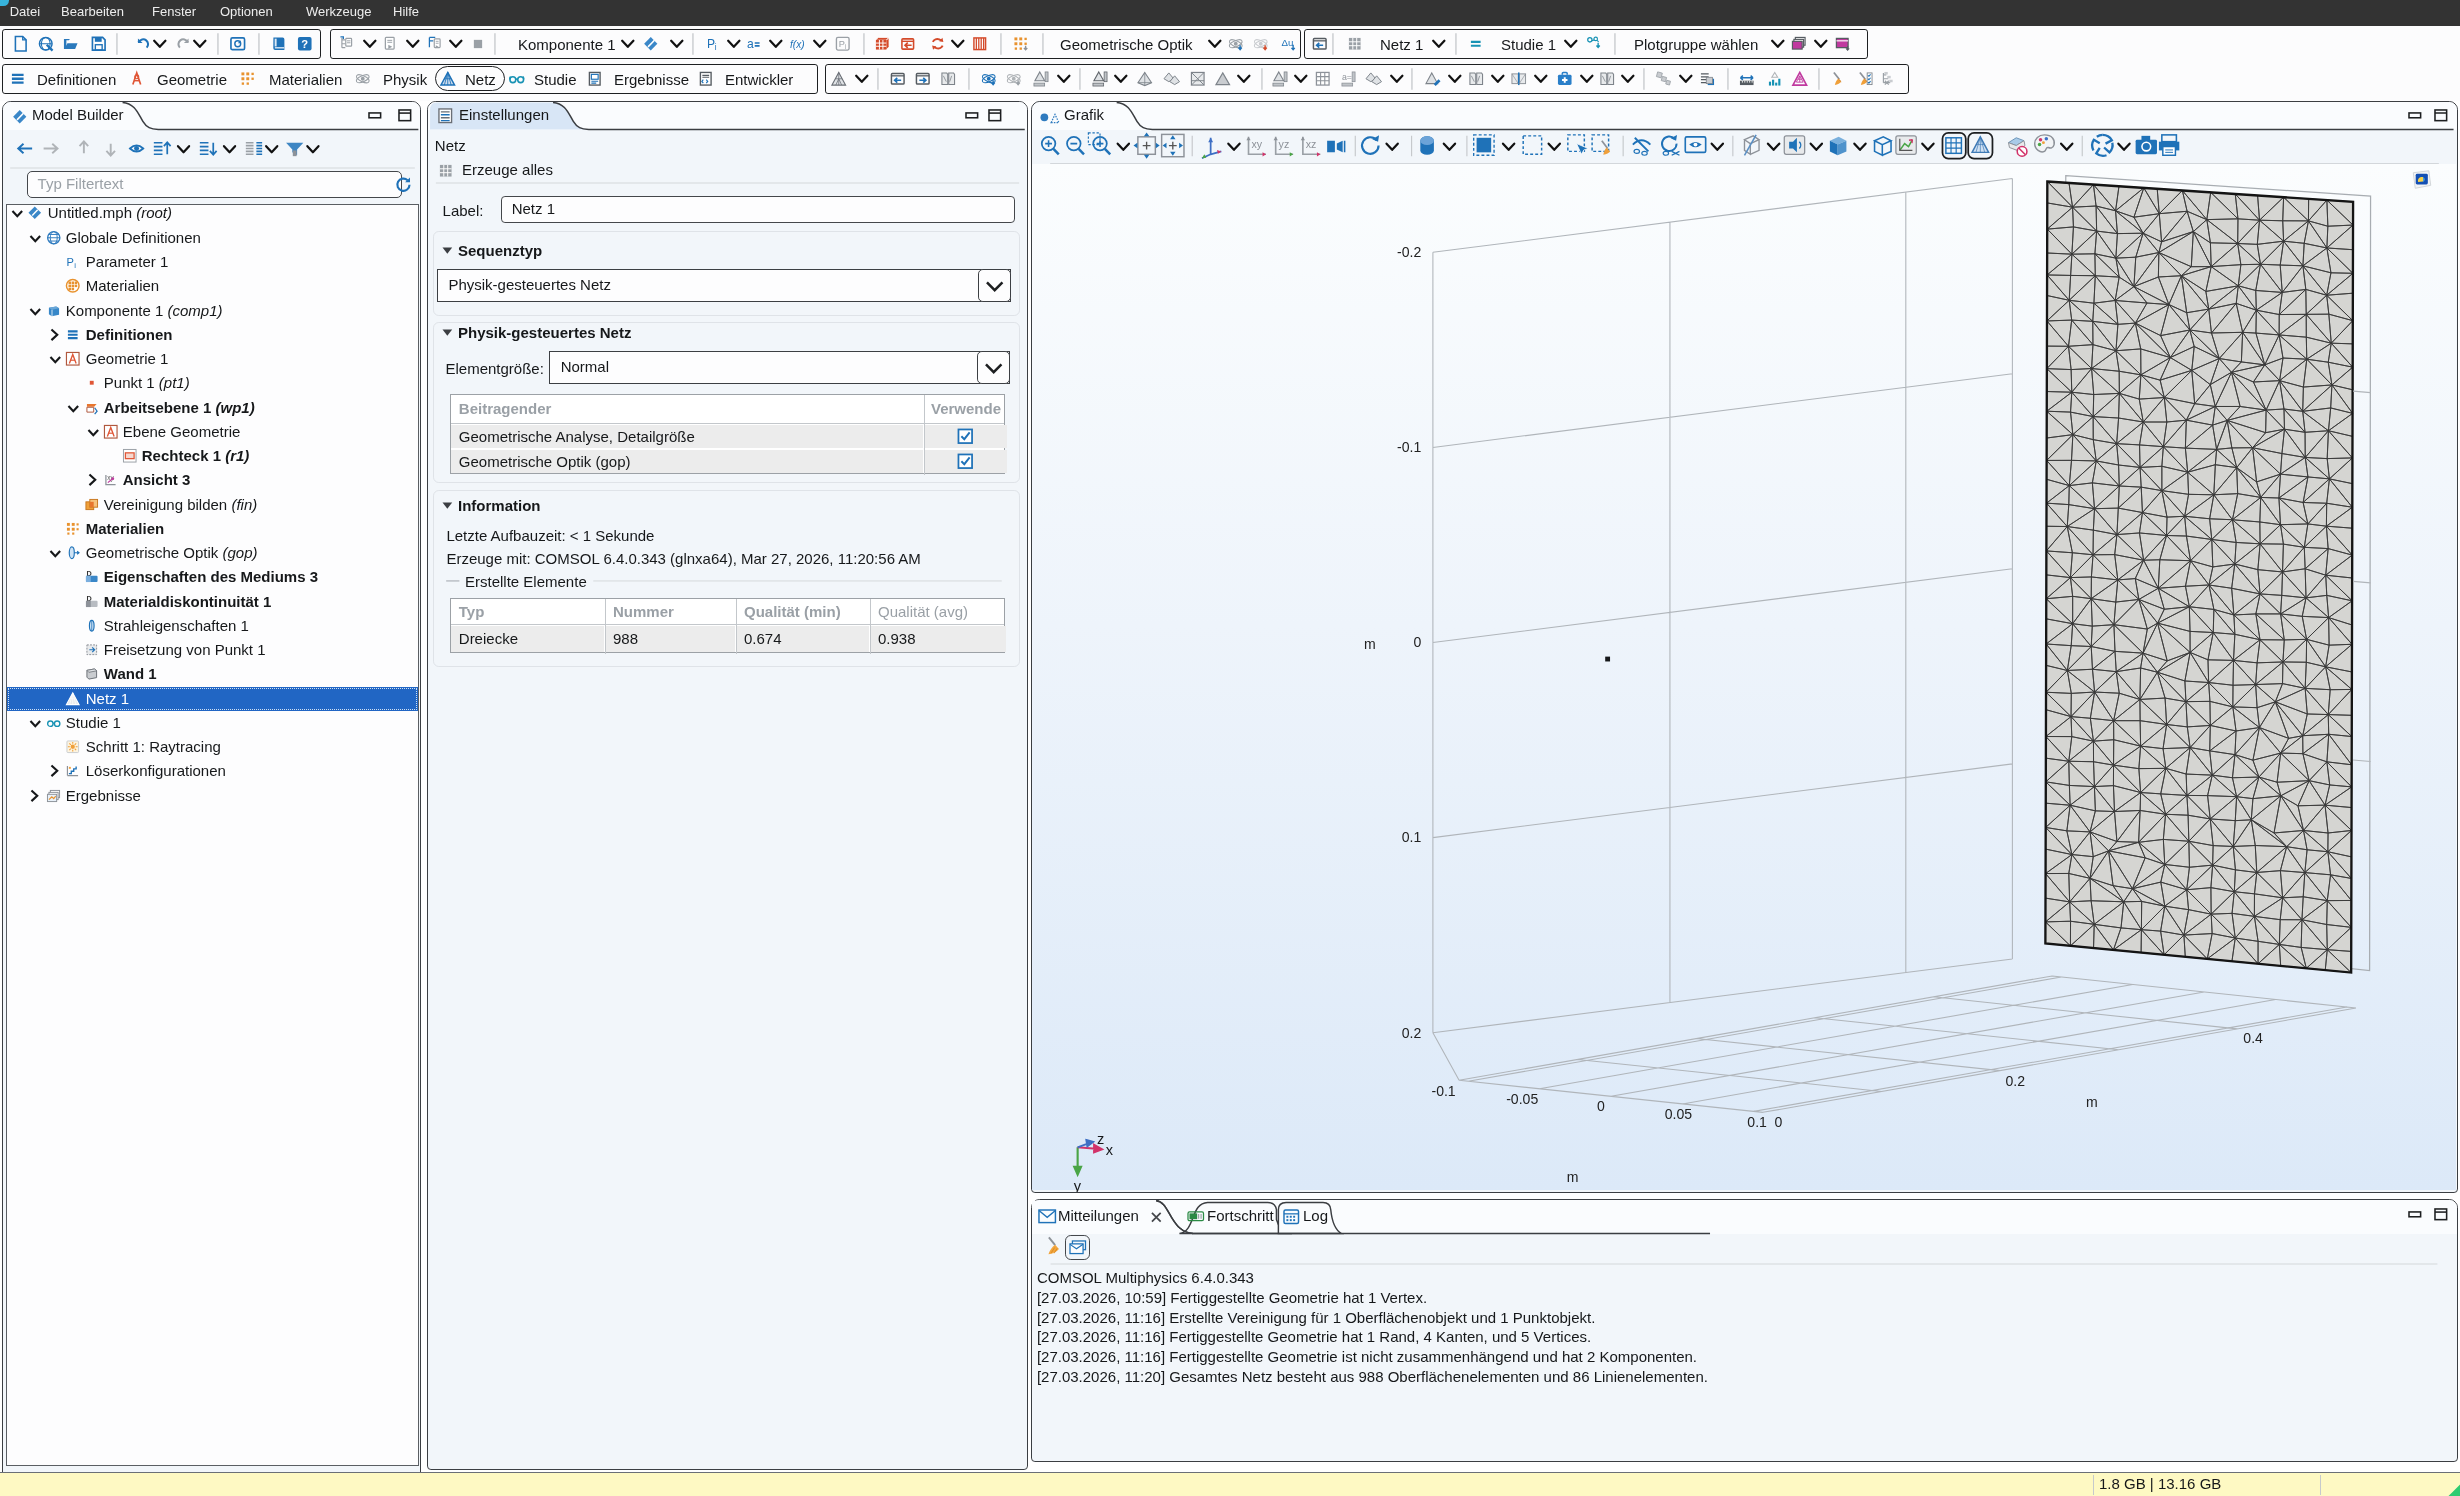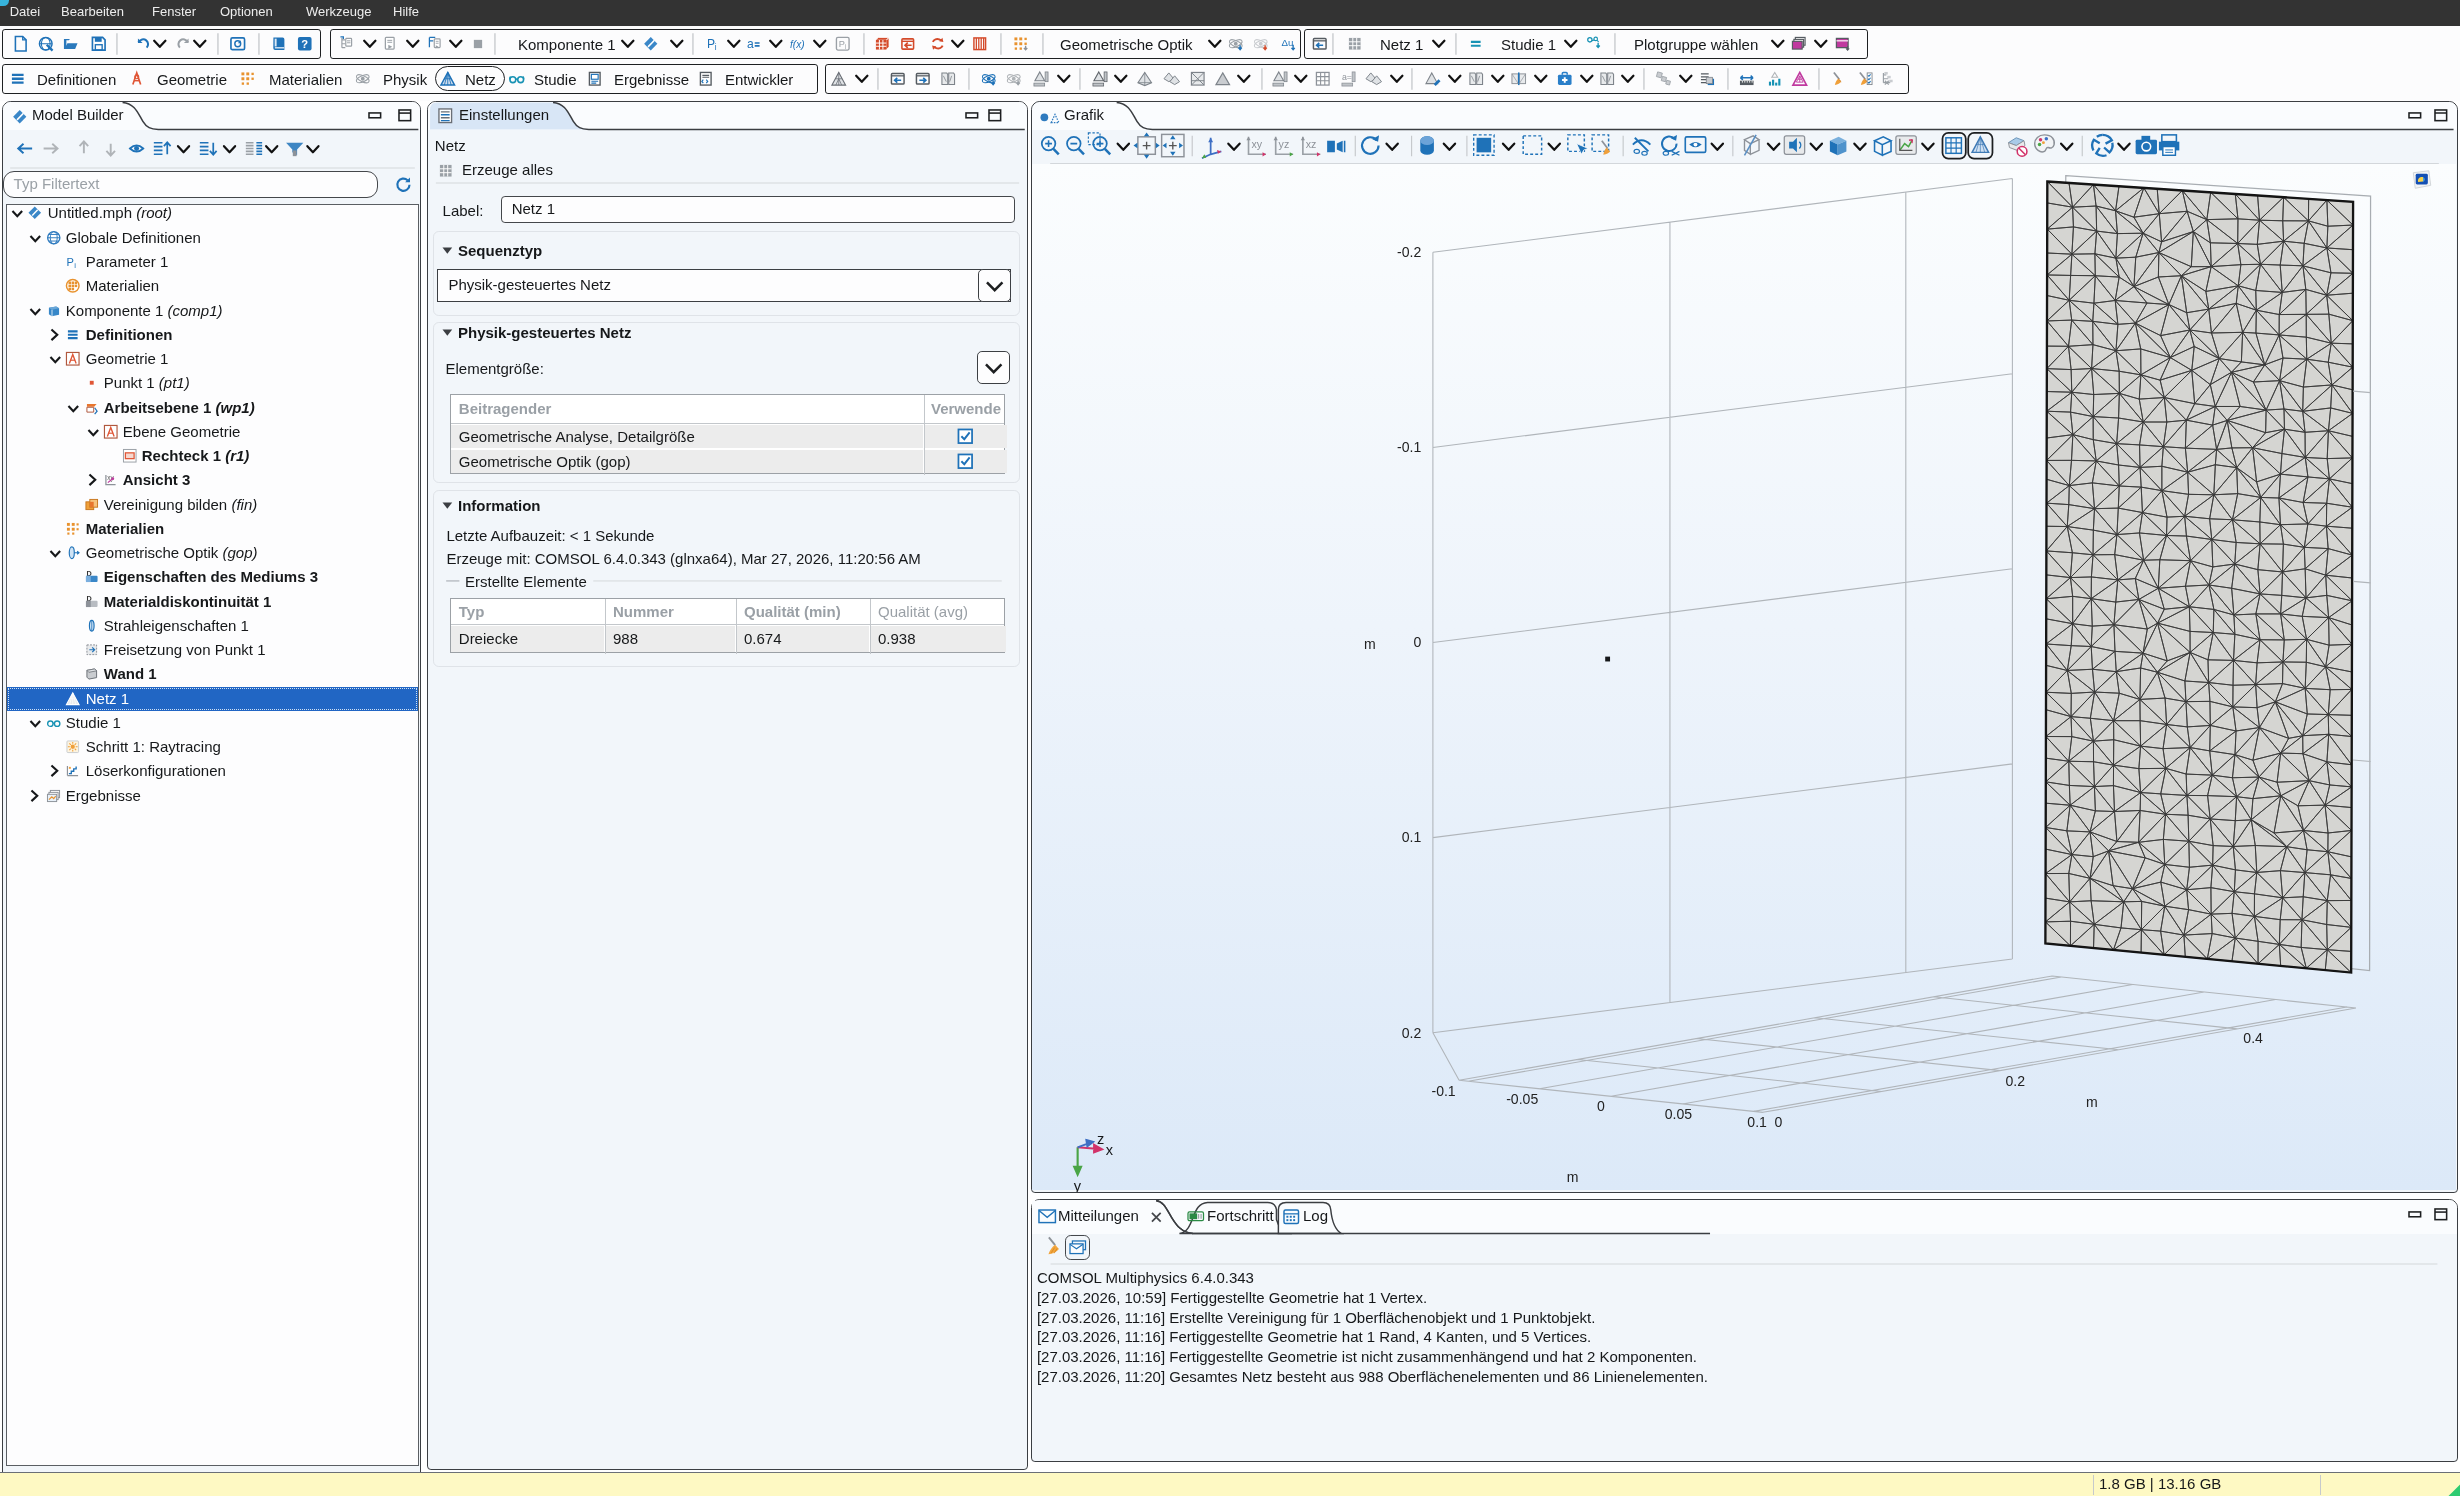--- a/index.html
+++ b/index.html
@@ -569,21 +569,21 @@
       <path d="M241 6 h8 M241 9 h8 M241 12 h8 M241 15 h8 M241 18 h8" stroke="#9aa0a6" stroke-width="1.6"></path>
       <path d="M252 6 h6 M252 9 h6 M252 12 h6 M252 15 h6 M252 18 h6" stroke="#1f72b8" stroke-width="1.6"></path>
       <path d="M 262.2 9.5625 L 268 15.9 L 273.8 9.5625" stroke="#111" stroke-width="2.3" fill="none" stroke-linecap="round" stroke-linejoin="round"></path>
       <path d="M283 6 H301 L294.5 13 V19 L289.5 16 V13 Z" fill="#1f72b8" opacity="0.85"></path>
       <rect x="290" y="14" width="4" height="6" fill="#8d9299"></rect>
       <path d="M 305.2 9.5625 L 311 15.9 L 316.8 9.5625" stroke="#111" stroke-width="2.3" fill="none" stroke-linecap="round" stroke-linejoin="round"></path>
     </svg>
     <svg style="left:1.9px;top:65px" width="415" height="1.9" viewBox="0 0 428 2">
       <line x1="0" y1="1" x2="428" y2="1" stroke="#d4d7da" stroke-width="1.2"></line>
     </svg>
-    <div class="inputbox" style="left:0;top:69px;width:375px;height:27px;border-radius:11px">
+    <div class="inputbox" style="left:24px;top:69px;width:375px;height:27px;border-radius:5px">
       <span style="position:absolute;left:9.7px;top:2.9px;color:#9aa0a6">Typ Filtertext</span>
     </div>
     <svg style="left:391px;top:73px" width="19.4" height="19.4" viewBox="0 0 20 20">
       <path d="M16 10 a6.3 6.3 0 1 1 -2 -4.6" fill="none" stroke="#1f72b8" stroke-width="2.2"></path>
       <path d="M16.5 2.5 V7.5 H11.5 Z" fill="#1f72b8"></path>
     </svg>
     <div class="treebox" style="left:2.9px;top:102px;width:413px;height:1262px"></div>
     <div class="row" style="left:3.9px;top:99px;width:411px">
       <svg style="left:3.9px;top:7.8px" width="12.6" height="8.7" viewBox="0 0 13 9">
         <path d="M1.5 2 L6.5 7.5 L11.5 2" stroke="#16181a" stroke-width="2.2" fill="none"></path>
@@ -864,20 +864,23 @@
     </div>
     <div class="dropbtn" style="left:550px;top:167px;width:33px;height:33px;border-radius:4.9px"></div>
     <svg style="left:557px;top:179px" width="19.4" height="11.6" viewBox="0 0 20 12">
       <path d="M2 1.5 L10 9.5 L18 1.5" stroke="#1d1f21" stroke-width="2.6" fill="none"></path>
     </svg>
     <svg style="left:13.6px;top:226px" width="10.7" height="8.7" viewBox="0 0 11 9">
       <path d="M0.5 1.5 H10.5 L5.5 8 Z" fill="#3b3e42"></path>
     </svg>
     <span class="sechdr" style="left:30px;top:222px">Physik-gesteuertes Netz</span>
     <span class="abs" style="left:17.5px;top:258px;font-size:15px">Elementgröße:</span>
+    <div class="dropbtn" style="left:121px;top:249px;width:461px;height:33px">
+      <span style="position:absolute;left:10.7px;top:5.8px">Normal</span>
+    </div>
     <div class="dropbtn" style="left:549px;top:249px;width:33px;height:33px;border-radius:4.9px"></div>
     <svg style="left:556px;top:261px" width="19.4" height="11.6" viewBox="0 0 20 12">
       <path d="M2 1.5 L10 9.5 L18 1.5" stroke="#1d1f21" stroke-width="2.6" fill="none"></path>
     </svg>
     <div class="tbl" style="left:22px;top:292px;width:555px;height:80px">
       <div class="abs" style="left:0;top:0;width:100%;height:29px;border-bottom:1px solid #c3c7cb"></div>
       <div class="abs" style="left:473px;top:0;width:1px;height:80px;background:#c3c7cb"></div>
       <span class="abs" style="left:7.8px;top:4.9px;color:#9aa0a6;font-weight:bold">Beitragender</span>
       <span class="abs" style="left:480px;top:4.9px;color:#9aa0a6;font-weight:bold">Verwende</span>
       <div class="abs" style="left:0;top:30px;width:472px;height:23px;background:#ececec"></div>

